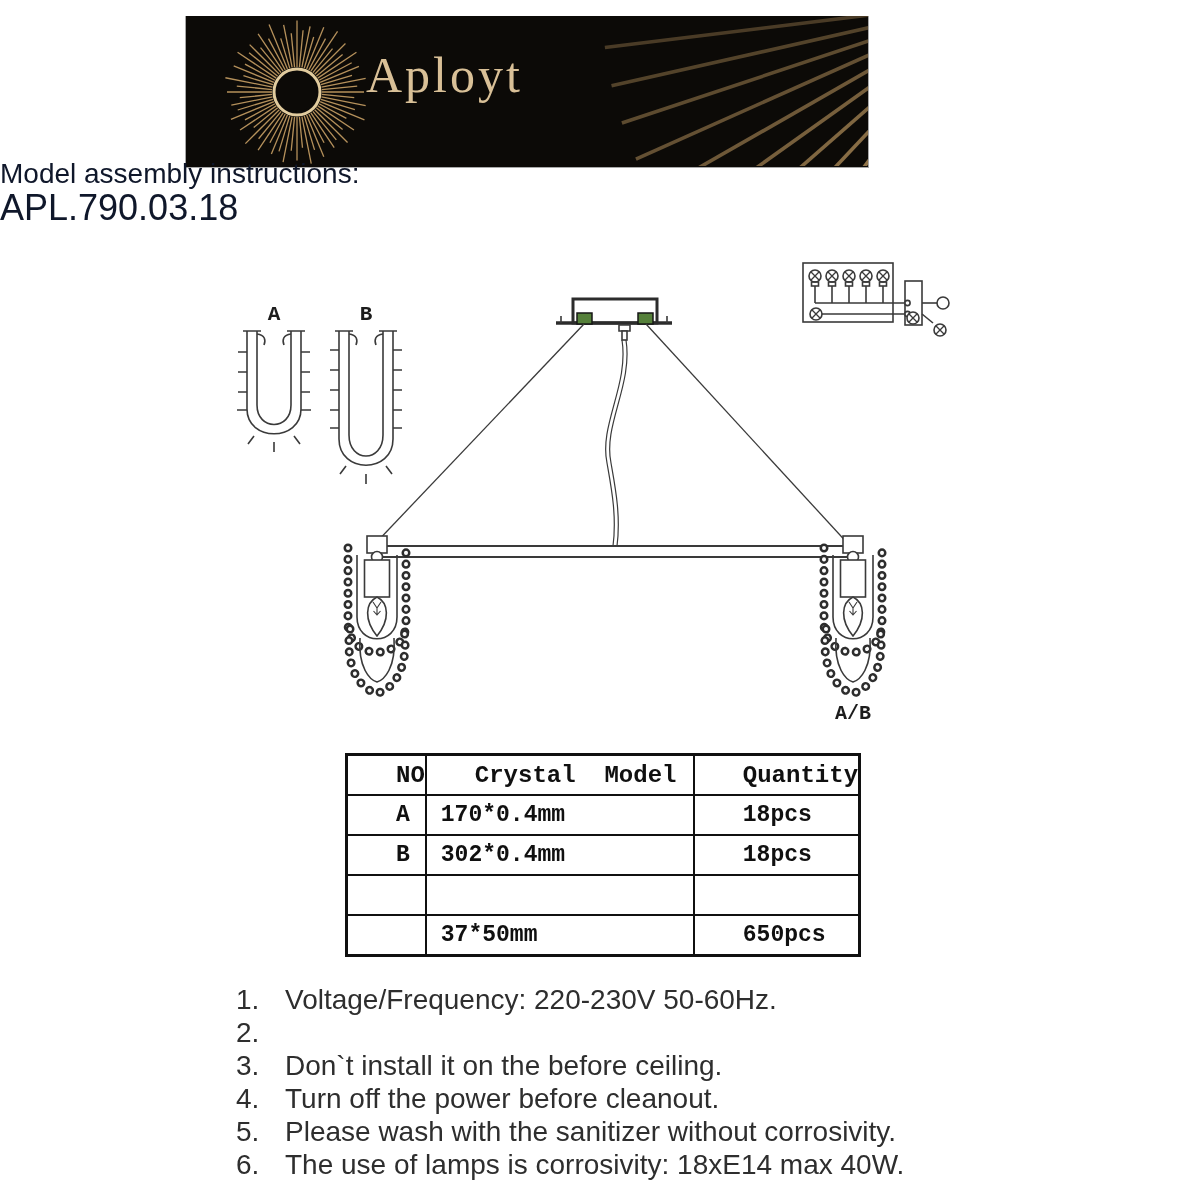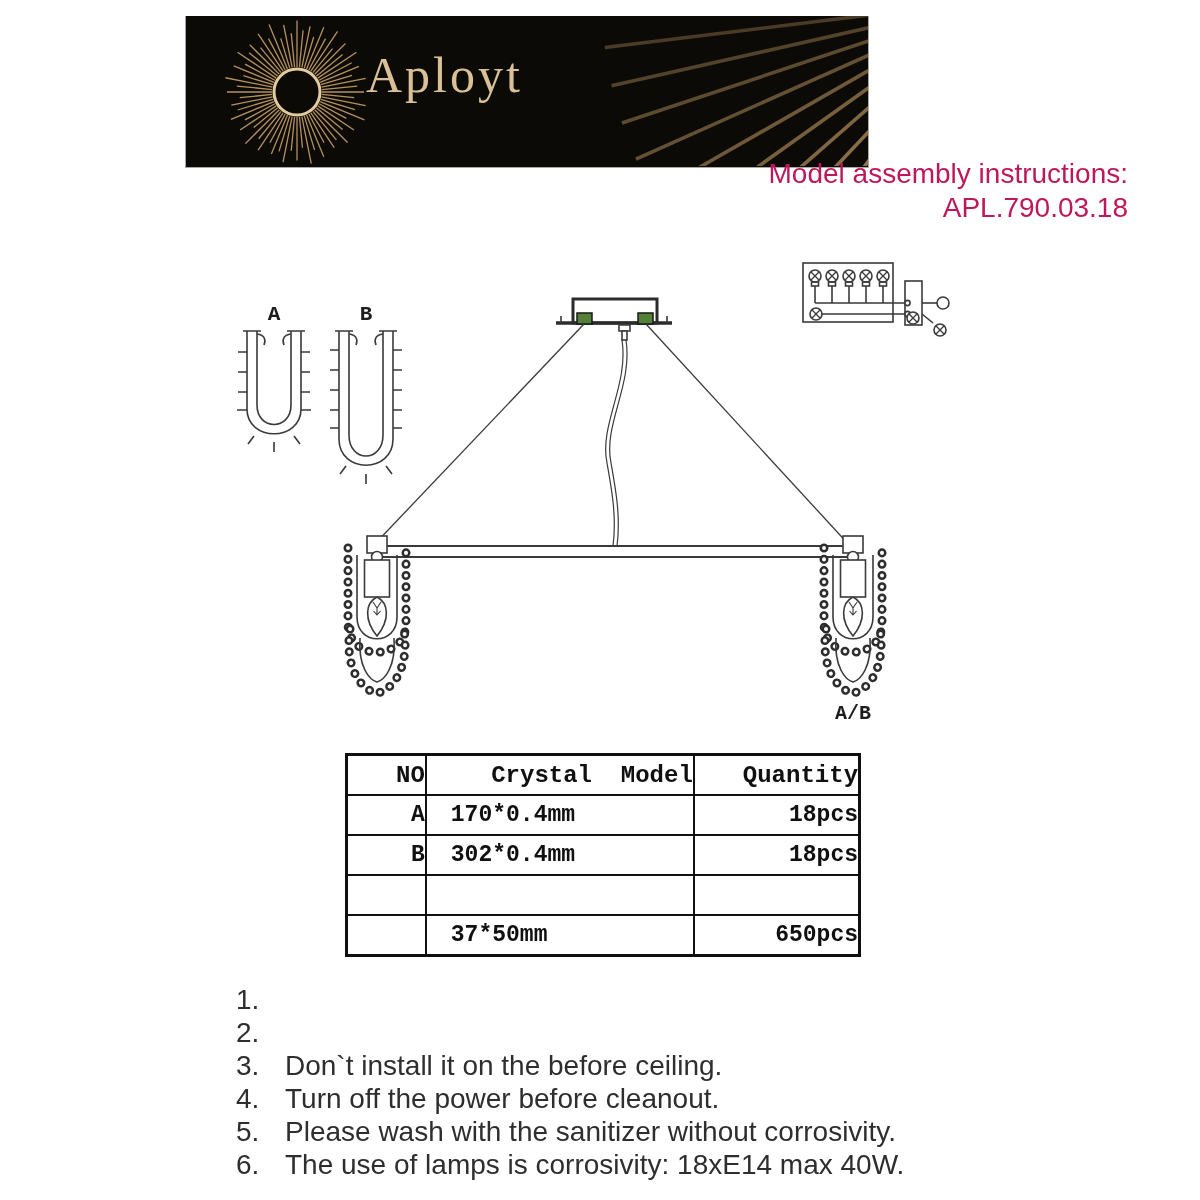--- a/index.html
+++ b/index.html
@@ -7,42 +7,42 @@
         font-family:"Liberation Sans",sans-serif;}
 
   
   .banner{position:absolute;left:185px;top:0;width:684px;height:152px;
           background:#0c0a07;border:1px solid #a8a8a8;border-top:none;box-sizing:border-box;overflow:hidden;margin-top:16px;}
   .banner svg{position:absolute;left:0;top:0;}
   .wordmark{position:absolute;left:180px;top:30px;font-family:"Liberation Serif",serif;
             font-size:50px;letter-spacing:3px;color:#d9c097;font-weight:normal;}
 
   
-  .title-block{position:absolute;left:0;top:157px;width:1128px;text-align:right;color:#be185d;}
+  .title-block{position:absolute;left:0;top:157px;width:1128px;text-align:left;color:#0f172a;}
   .title-line1{font-size:28px;line-height:34px;}
-  .title-line2{font-size:28px;line-height:34px;}
+  .title-line2{font-size:36px;line-height:34px;}
 
   
   .diagram{position:absolute;left:210px;top:250px;}
   .ln{stroke:#3a3a3a;fill:none;stroke-width:1.6;}
   .lnf{stroke:#3a3a3a;fill:#ffffff;stroke-width:1.6;}
   .thick{stroke:#2c2c2c;fill:none;stroke-width:3;}
   .chain{stroke:#2d2d2d;fill:none;stroke-width:9;stroke-dasharray:0.1 11.2;stroke-linecap:round;}
   .chainw{stroke:#fbfbfb;fill:none;stroke-width:4;stroke-dasharray:0.1 11.2;stroke-linecap:round;}
   .dlabel{font-family:"Liberation Mono",monospace;font-weight:bold;font-size:21px;fill:#1c1c1c;}
 
   
   .parts-table{position:absolute;left:345px;top:753px;border-collapse:collapse;
                font-family:"Liberation Mono",monospace;font-weight:bold;color:#101010;
                border:3px solid #101010;table-layout:fixed;}
   .parts-table td{border:2px solid #101010;height:38px;font-size:23px;white-space:pre;
                   overflow:hidden;padding:0;}
   .parts-table tr.h td{font-size:24px;}
-  .parts-table td.c{text-align:right;padding-left:48px;}
-  .parts-table td.l{text-align:left;padding-left:24px;}
+  .parts-table td.c{text-align:left;padding-left:48px;}
+  .parts-table td.l{text-align:left;padding-left:14px;}
 
   
   .instructions{position:absolute;left:236px;top:983px;color:#2e2e2e;font-size:28px;}
   .instructions .item{display:flex;line-height:33px;}
   .instructions .num{width:49px;flex:none;}
 </style>
 </head>
 <body>
 
 <div id="page">
@@ -272,20 +272,21 @@
       <td class="c"></td>
       <td class="l">37*50mm</td>
       <td class="c">650pcs</td>
     </tr>
   </tbody>
     </table>
 
   <div class="instructions">
     <div class="item">
       <span class="num">1.</span>
+      <span class="txt">Voltage/Frequency: 220-230V 50-60Hz.</span>
     </div>
     <div class="item">
       <span class="num">2.</span>
     </div>
     <div class="item">
       <span class="num">3.</span>
       <span class="txt">Don`t install it on the before ceiling.</span>
     </div>
     <div class="item">
       <span class="num">4.</span>

